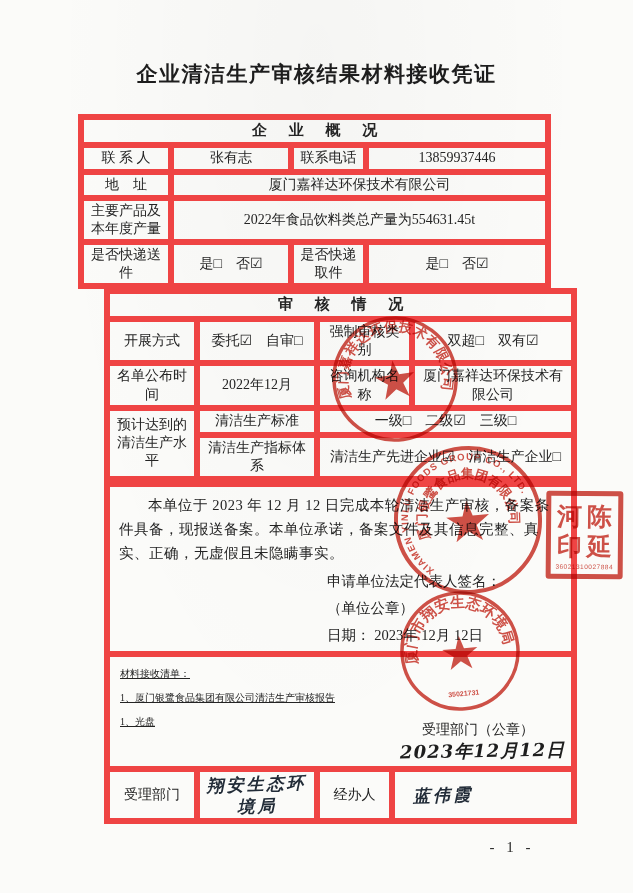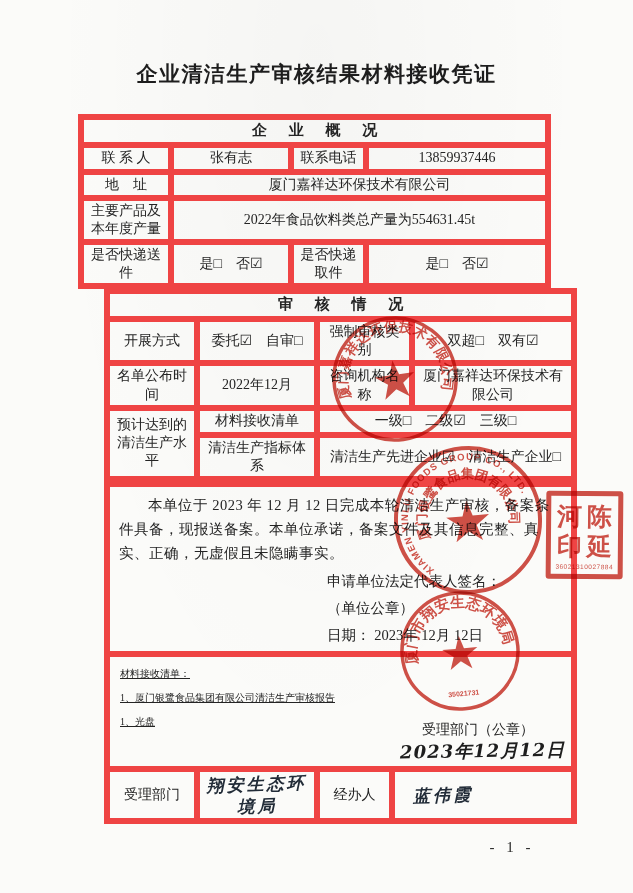--- a/index.html
+++ b/index.html
@@ -126,21 +126,21 @@
       <td class="val">双超□　双有☑</td>
     </tr>
     <tr style="height:37px">
       <td class="lbl">名单公布时间</td>
       <td class="val">2022年12月</td>
       <td class="lbl">咨询机构名称</td>
       <td class="val">厦门嘉祥达环保技术有限公司</td>
     </tr>
     <tr style="height:27px">
       <td class="lbl" rowspan="2">预计达到的清洁生产水平</td>
-      <td class="lbl">材料接收清单</td>
+      <td class="lbl">清洁生产标准</td>
       <td class="val" colspan="2">一级□　二级☑　三级□</td>
     </tr>
     <tr style="height:26px">
       <td class="lbl">清洁生产指标体系</td>
       <td class="val" colspan="2">清洁生产先进企业☑　清洁生产企业□</td>
     </tr>
   </tbody>
     </table>
 
   <table>

